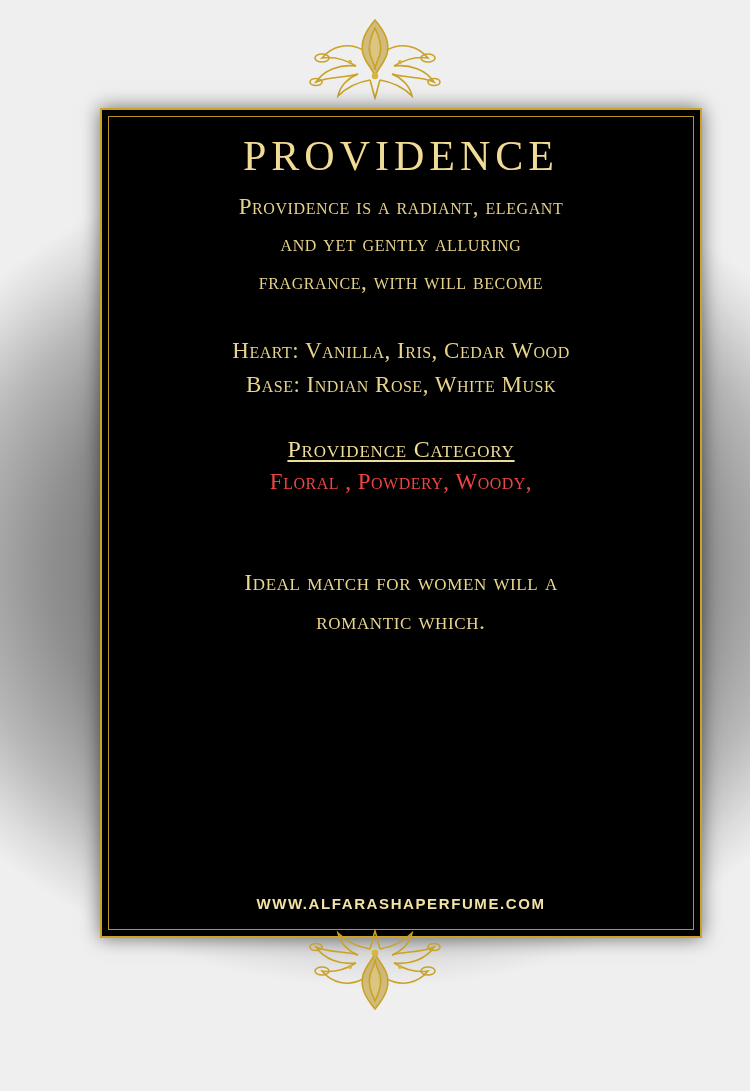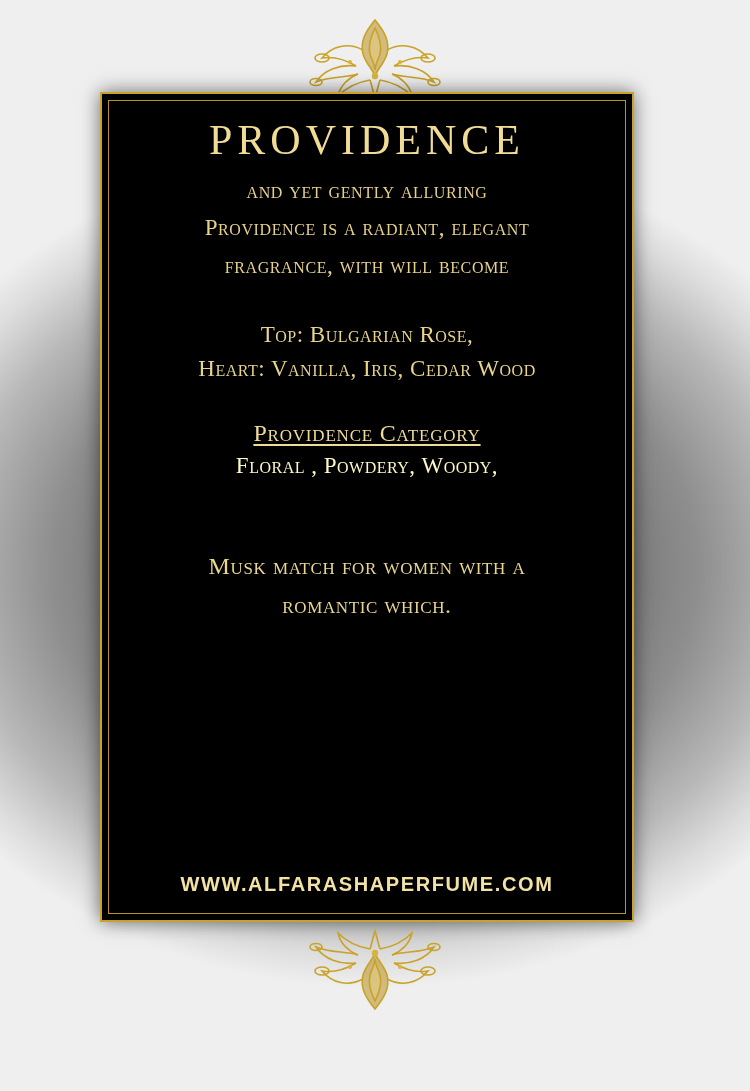--- a/index.html
+++ b/index.html
@@ -20,22 +20,22 @@
     background:
       radial-gradient(ellipse 520px 420px at 50% 52%, #4a4a4a 0%, #6f6f6f 40%, #8e8e8e 62%, #b8b8b8 80%, #dcdcdc 92%, #efefef 100%),
       linear-gradient(180deg, #e9e9e9 0%, #c8c8c8 18%, #9a9a9a 45%, #8a8a8a 60%, #b5b5b5 80%, #e4e4e4 100%);
     overflow: hidden;
   }
 
   
   .gold-frame {
     position: absolute;
     left: 100px;
-    top: 92px;
-    width: 534px;
+    top: 108px;
+    width: 602px;
     height: 830px;
     border: 2px solid #c9a227;
     background: #000;
     box-sizing: border-box;
     box-shadow: 0 0 18px rgba(0,0,0,0.55);
   }
   .gold-frame::after {
     content: "";
     position: absolute;
     left: 6px; top: 6px; right: 6px; bottom: 6px;
@@ -93,40 +93,40 @@
   }
   .notes-line.indent {
     padding-left: 60px;
   }
 
   .cat-line {
     font-size: 23px;
     line-height: 1.5;
     font-variant: small-caps;
     letter-spacing: 0.5px;
-    color: #fef9c3;
+    color: #ef4444;
   }
 
   .closing {
     margin-top: 64px;
     font-size: 24px;
     line-height: 1.6;
     font-variant: small-caps;
     letter-spacing: 0.6px;
     color: #e9d68e;
     padding: 0 20px;
   }
 
   .website {
     position: absolute;
     left: 0;
     right: 0;
     bottom: 10px;
     font-family: "Liberation Sans", sans-serif;
-    font-size: 20px;
+    font-size: 15px;
     letter-spacing: 1.6px;
     color: #f2e3a4;
     font-weight: 700;
   }
 
   
   .ornament {
     position: absolute;
     left: 50%;
     transform: translateX(-50%);
@@ -166,37 +166,37 @@
       </g>
     </svg>
   </div>
 
   <div class="gold-frame">
     <div class="card-inner">
 
       <div class="title">PROVIDENCE</div>
 
       <div>
+        <div class="tagline">Providence is a radiant, elegant</div>
         <div class="tagline">and yet gently alluring</div>
-        <div class="tagline">Providence is a radiant, elegant</div>
         <div class="tagline">fragrance, with will become</div>
       </div>
 
       <div class="section">
-        <div class="notes-line">Top: Bulgarian Rose,</div>
         <div class="notes-line">Heart: Vanilla, Iris, Cedar Wood</div>
+        <div class="notes-line">Base: Indian Rose, White Musk</div>
       </div>
 
       <div class="section">
         <div class="section-head">Providence Category</div>
         <div class="cat-line">Floral , Powdery, Woody,</div>
       </div>
 
       <div class="closing">
-        <div>Musk match for women with a</div>
+        <div>Ideal match for women will a</div>
         <div>romantic which.</div>
       </div>
 
       <div class="website">WWW.ALFARASHAPERFUME.COM</div>
     </div>
   </div>
 
   <div class="ornament bottom">
     <svg viewBox="0 0 230 86" width="230" height="86" xmlns="http://www.w3.org/2000/svg">
       <g transform="translate(0,86) scale(1,-1)">

